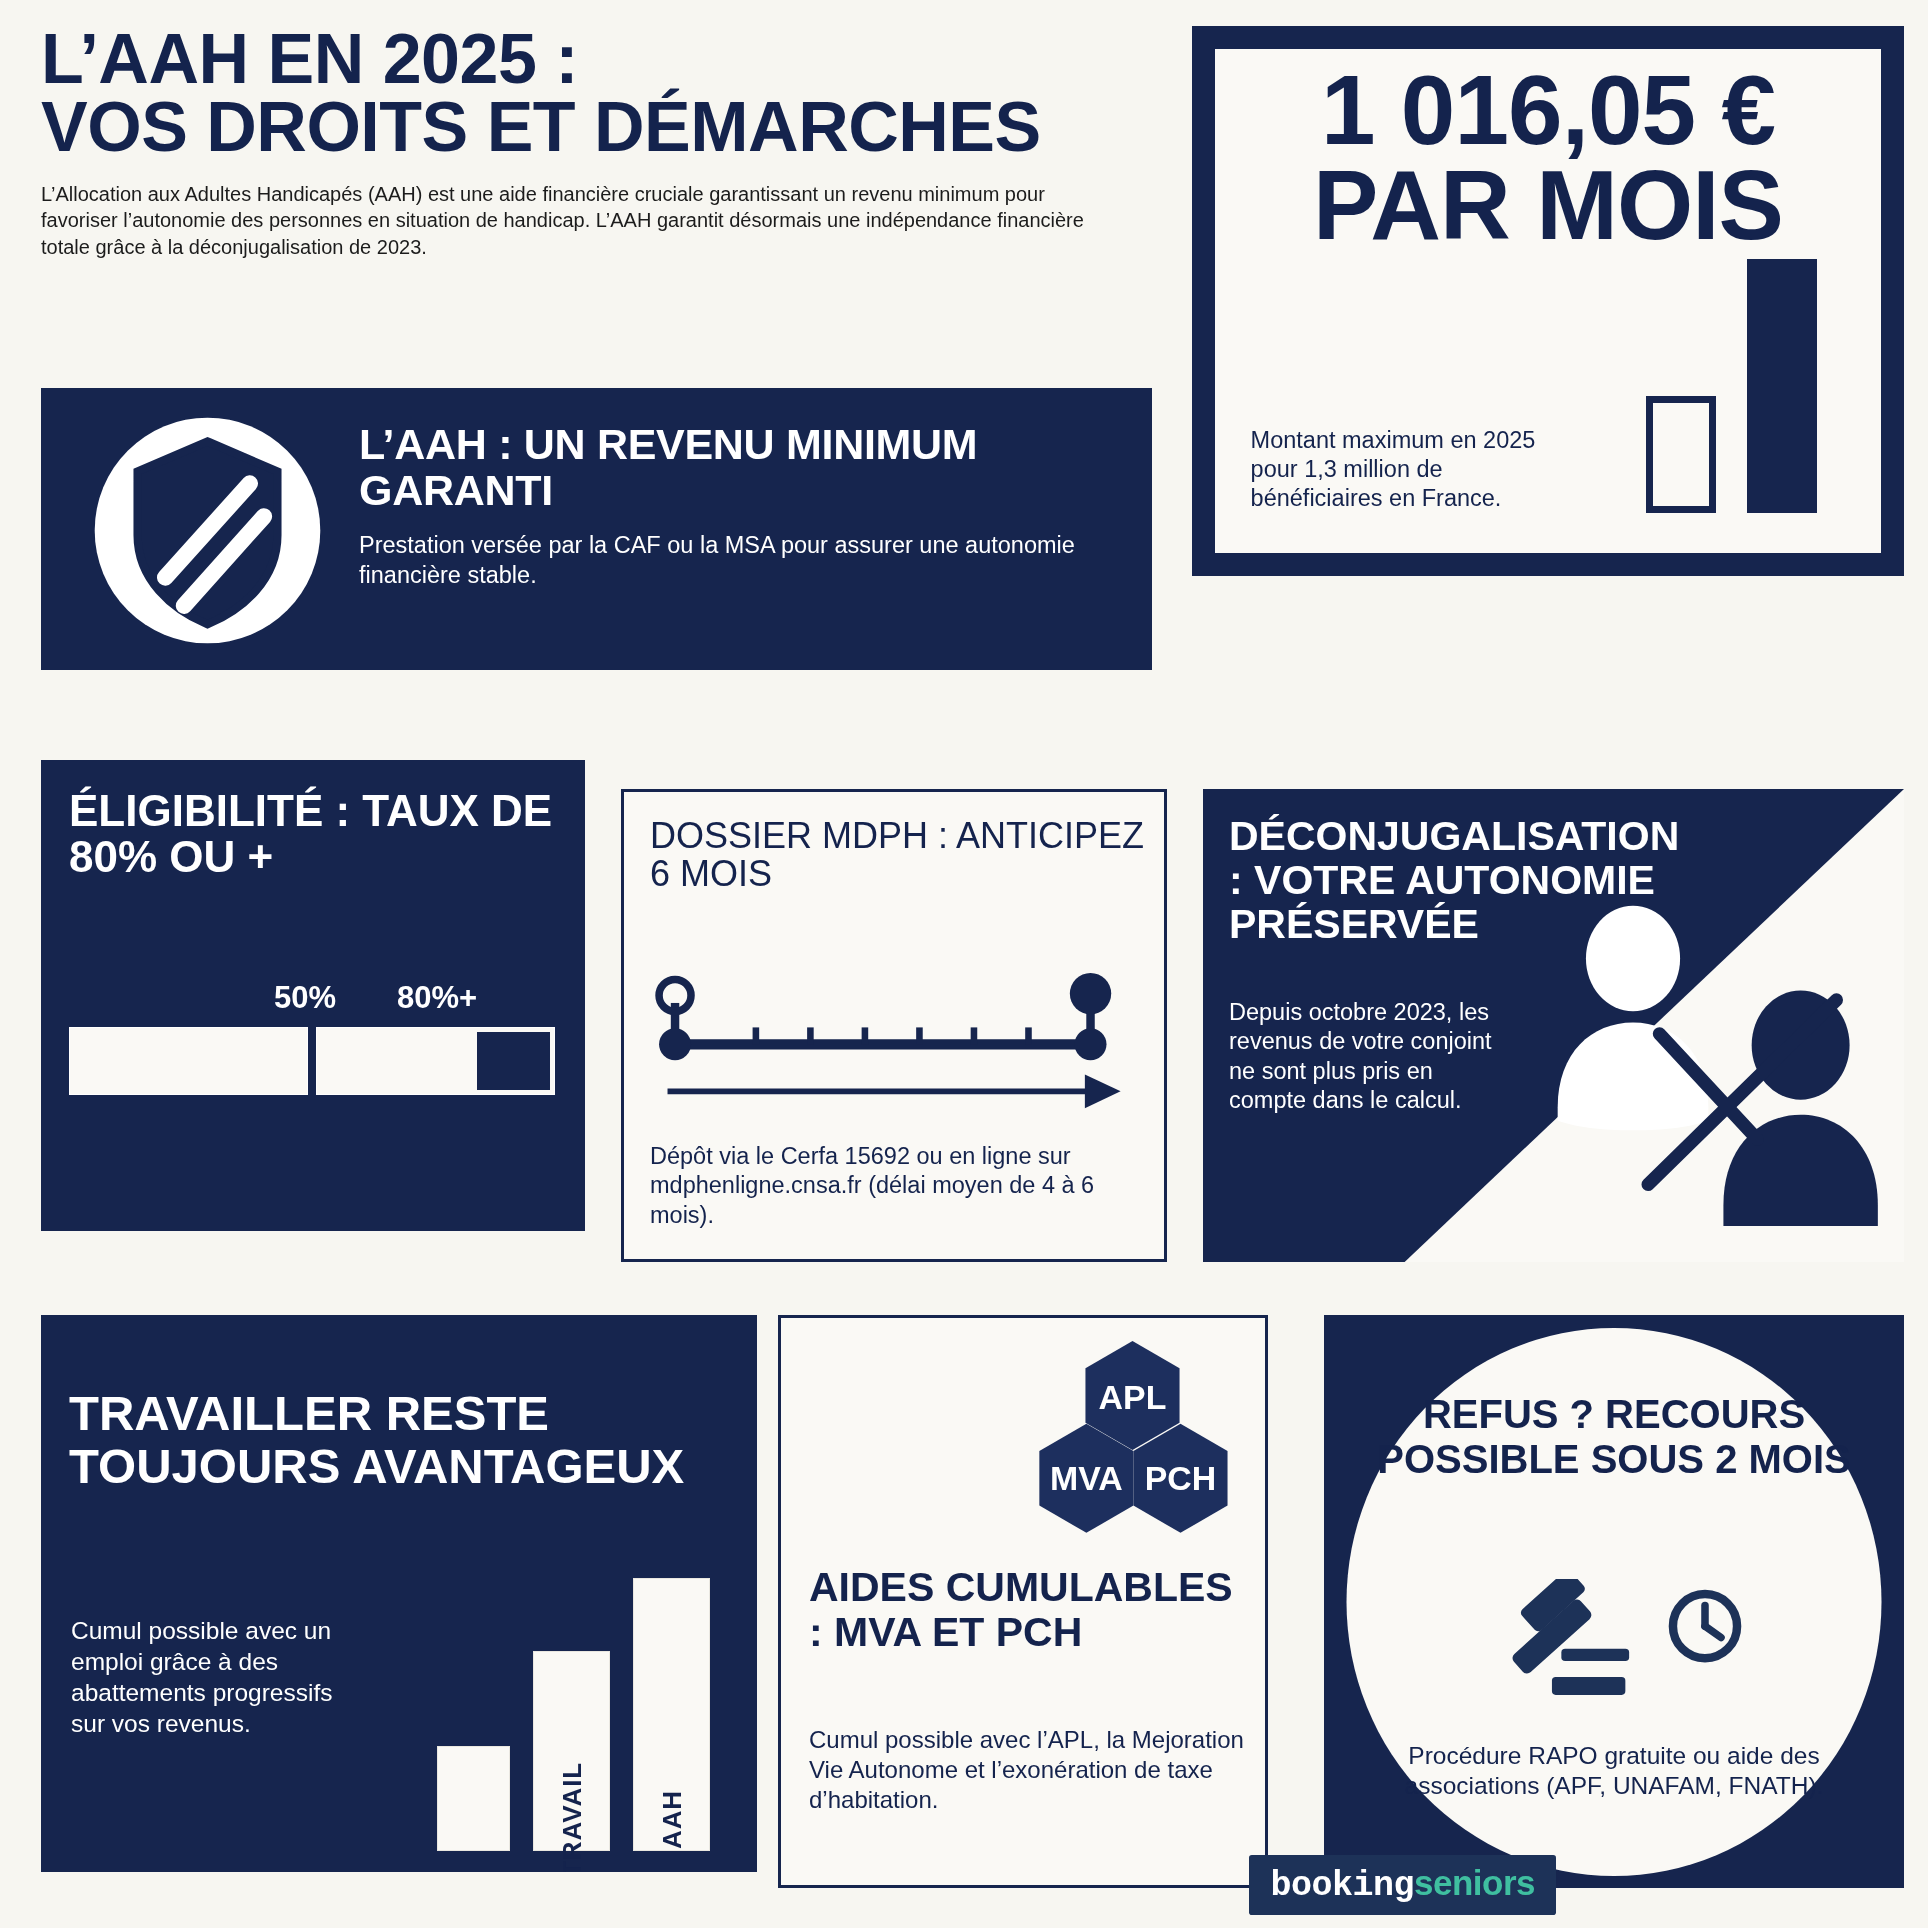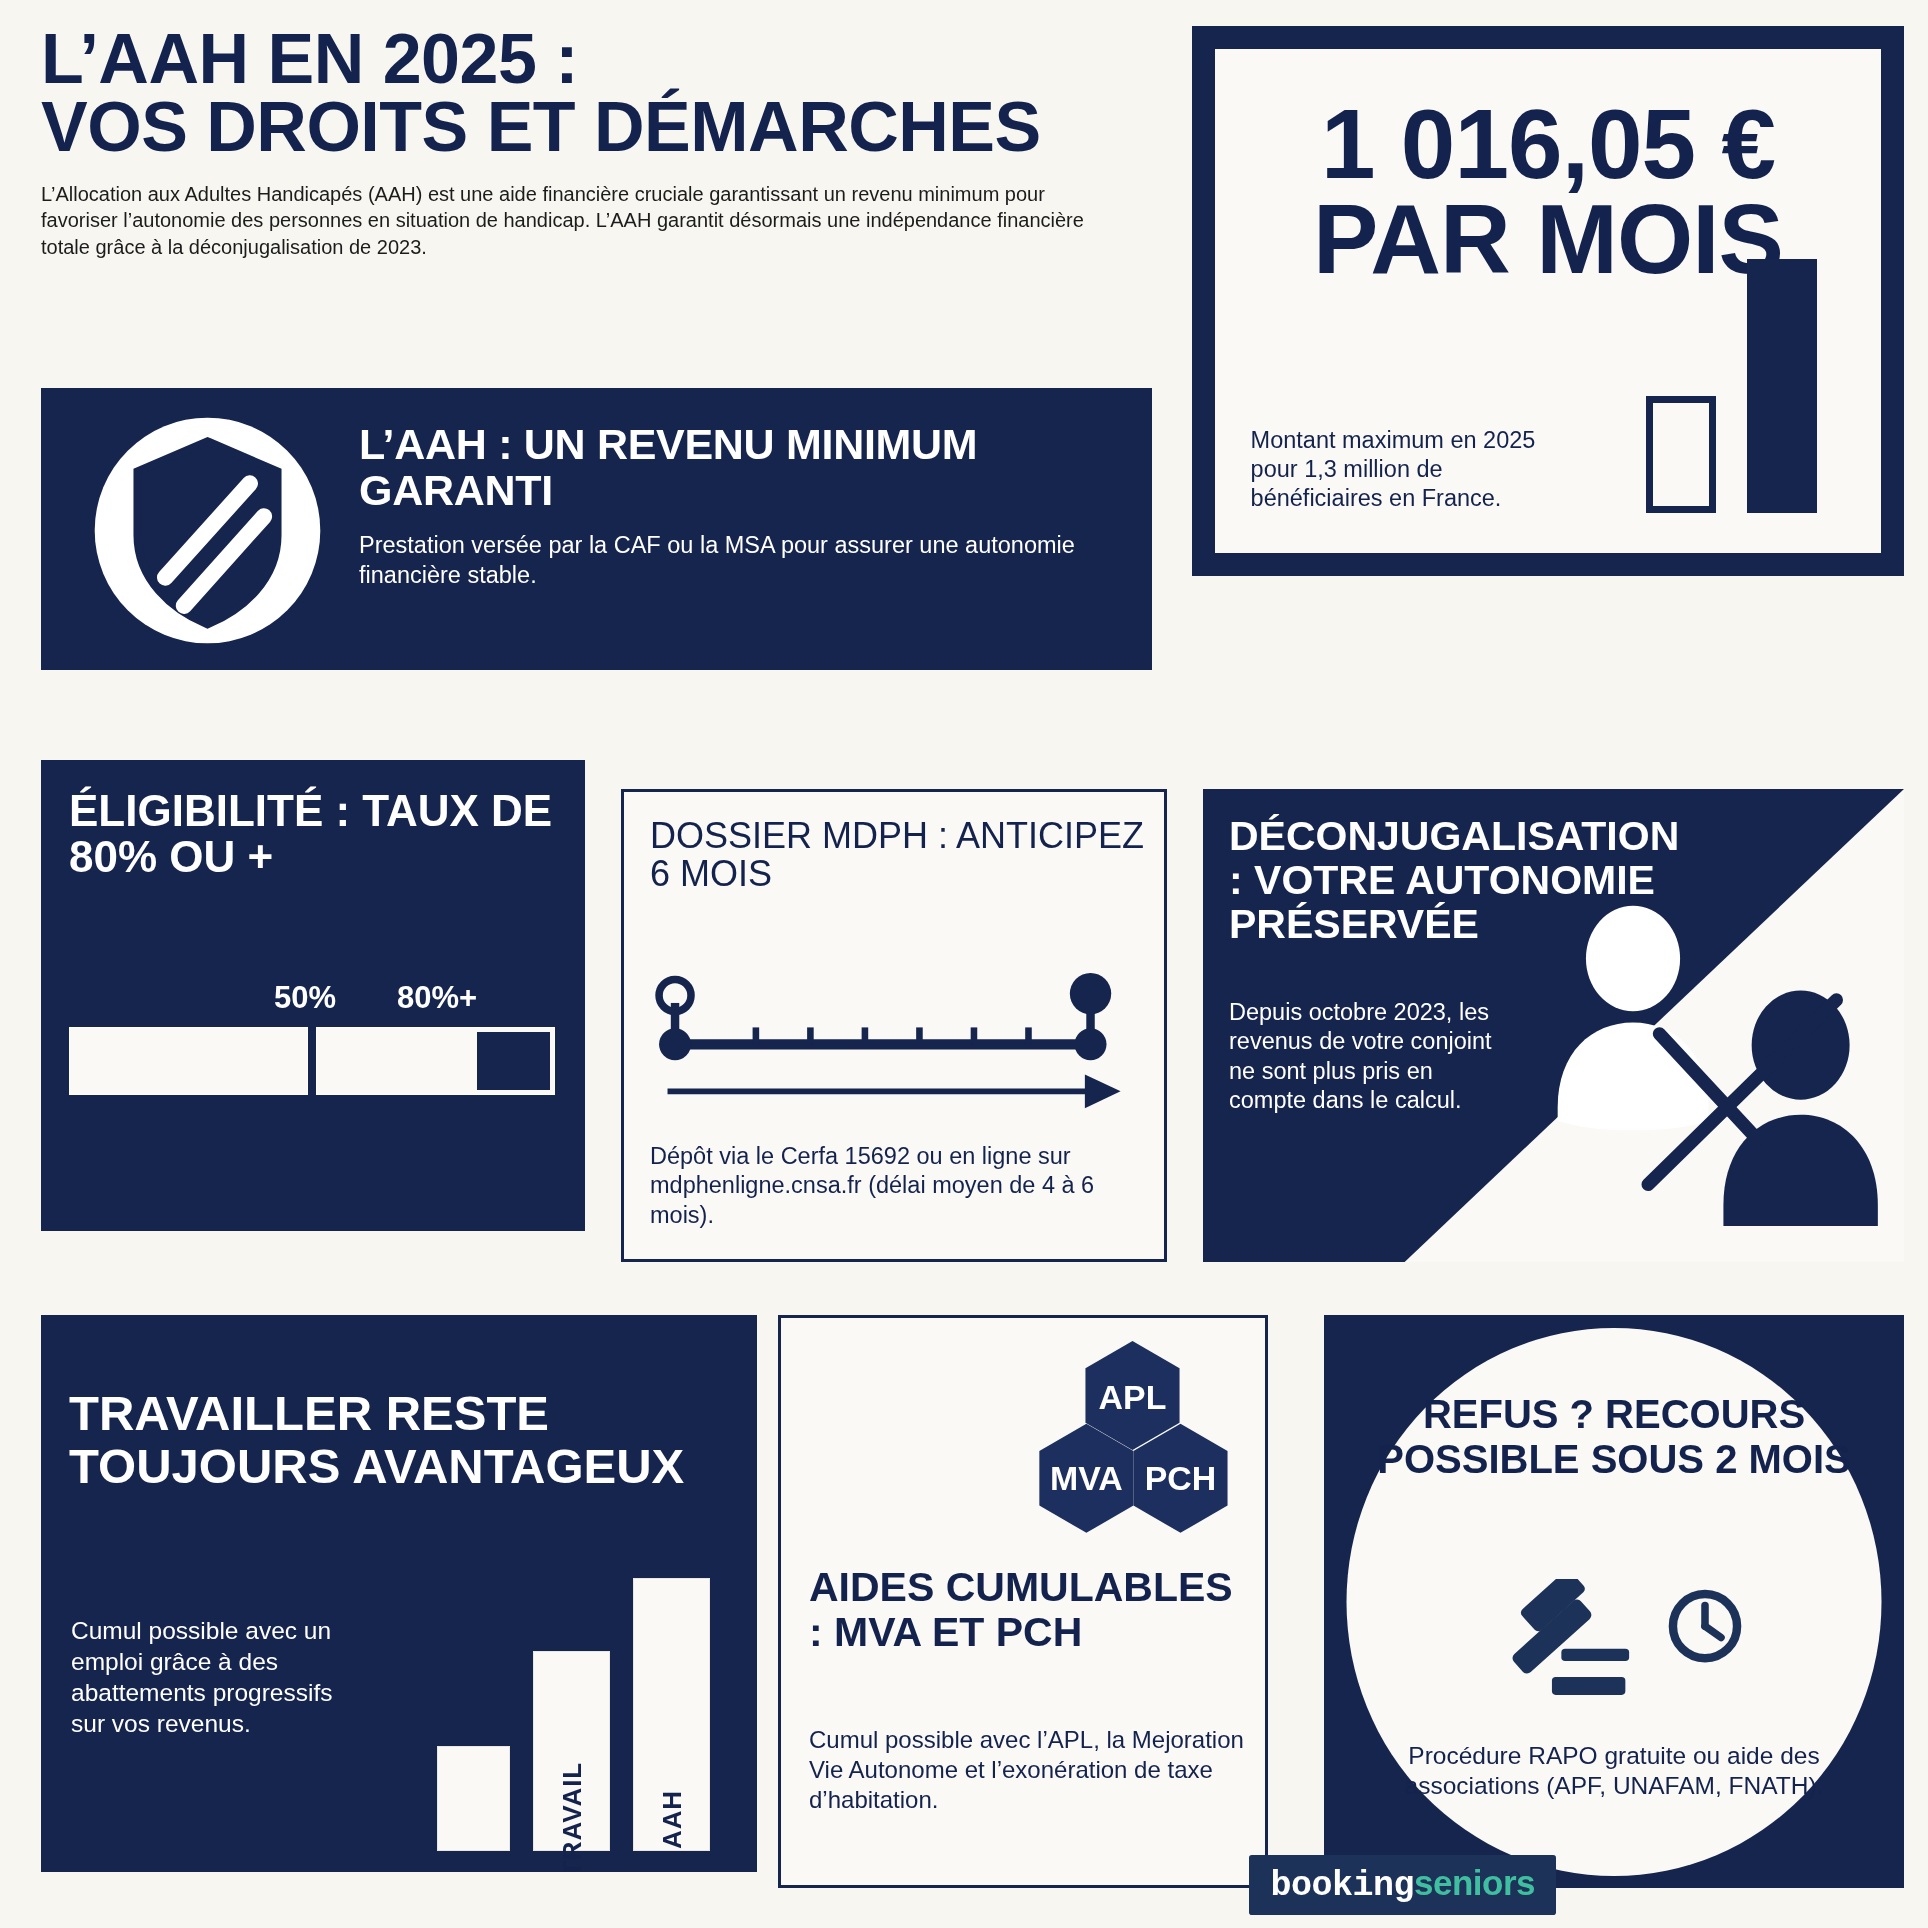--- a/index.html
+++ b/index.html
@@ -32,21 +32,21 @@
     max-width:1064px;font-weight:normal;
   }
 
   
   #amount-panel{
     left:1192px;top:26px;width:712px;height:550px;
     background:#16254e;padding:22.6px;
   }
   #amount-inner{
     width:100%;height:100%;background:#faf9f5;box-sizing:border-box;
-    position:relative;padding:48px 36px;
+    position:relative;padding:14px 36px;
   }
   .amt-big{
     font-size:98px;line-height:0.97;font-weight:bold;color:#14234d;
     text-align:center;letter-spacing:-0.9px;
     font-stretch:condensed;
   }
   .amt-sub{
     position:absolute;left:36px;bottom:41px;width:311px;
     font-size:23.5px;line-height:1.22;color:#14234d;
   }

